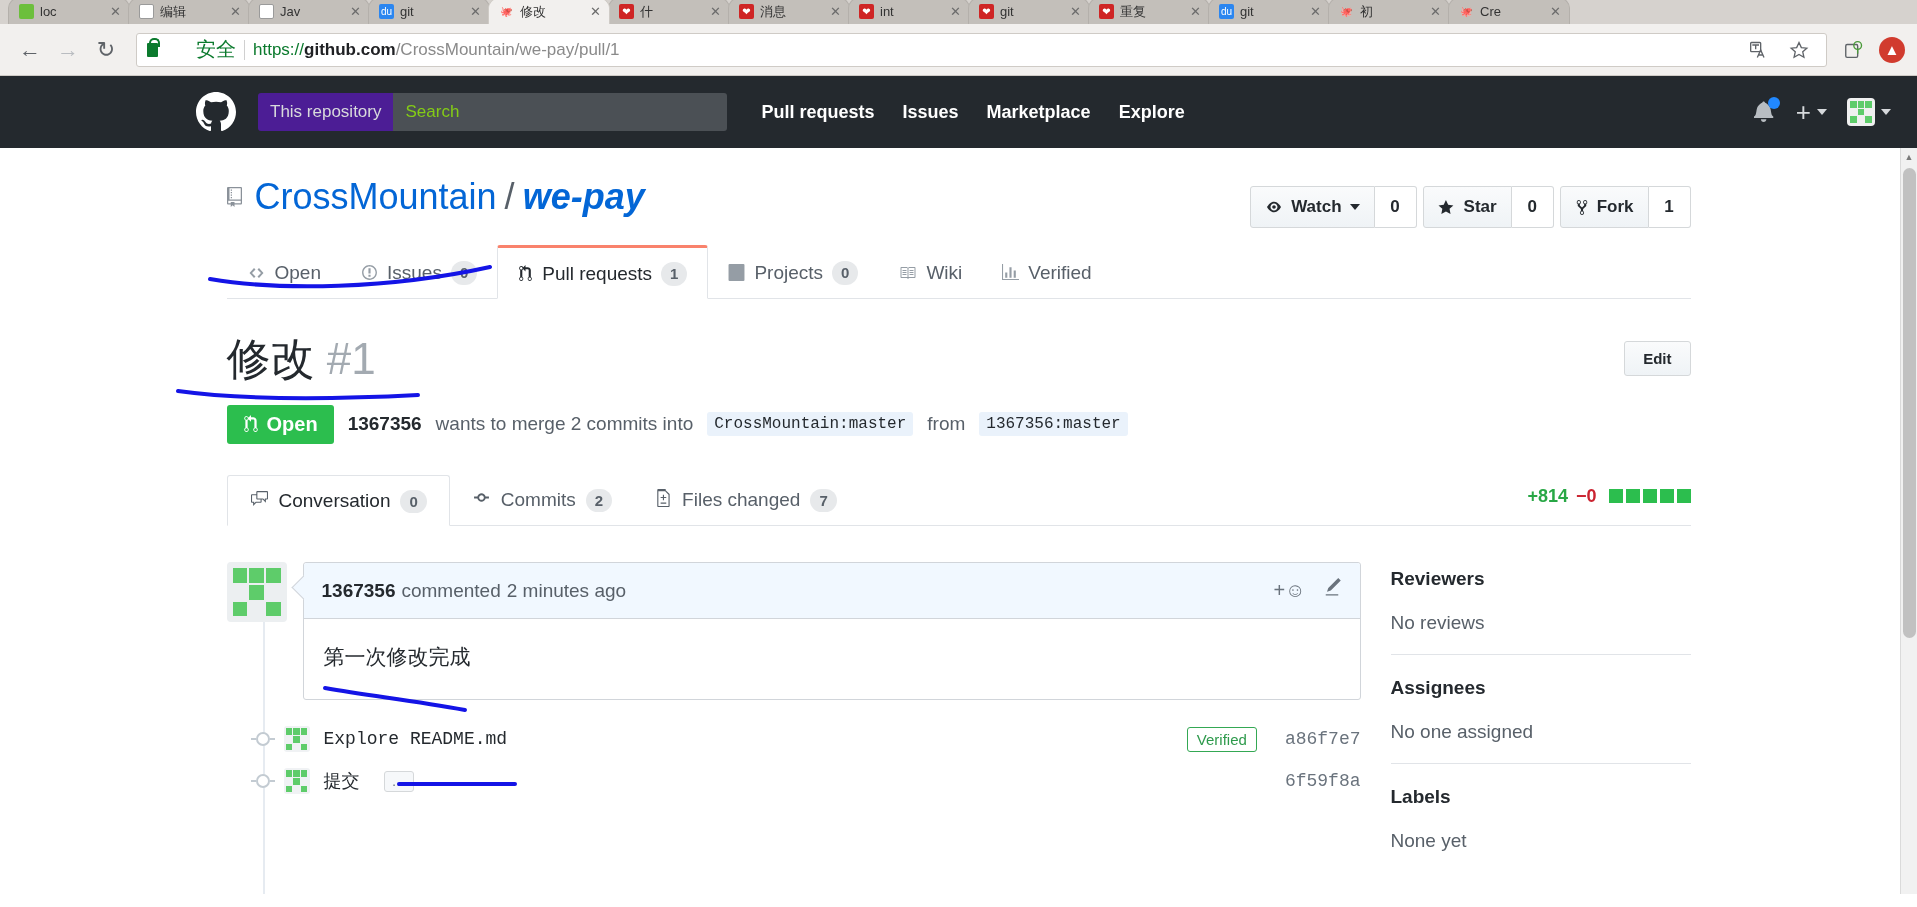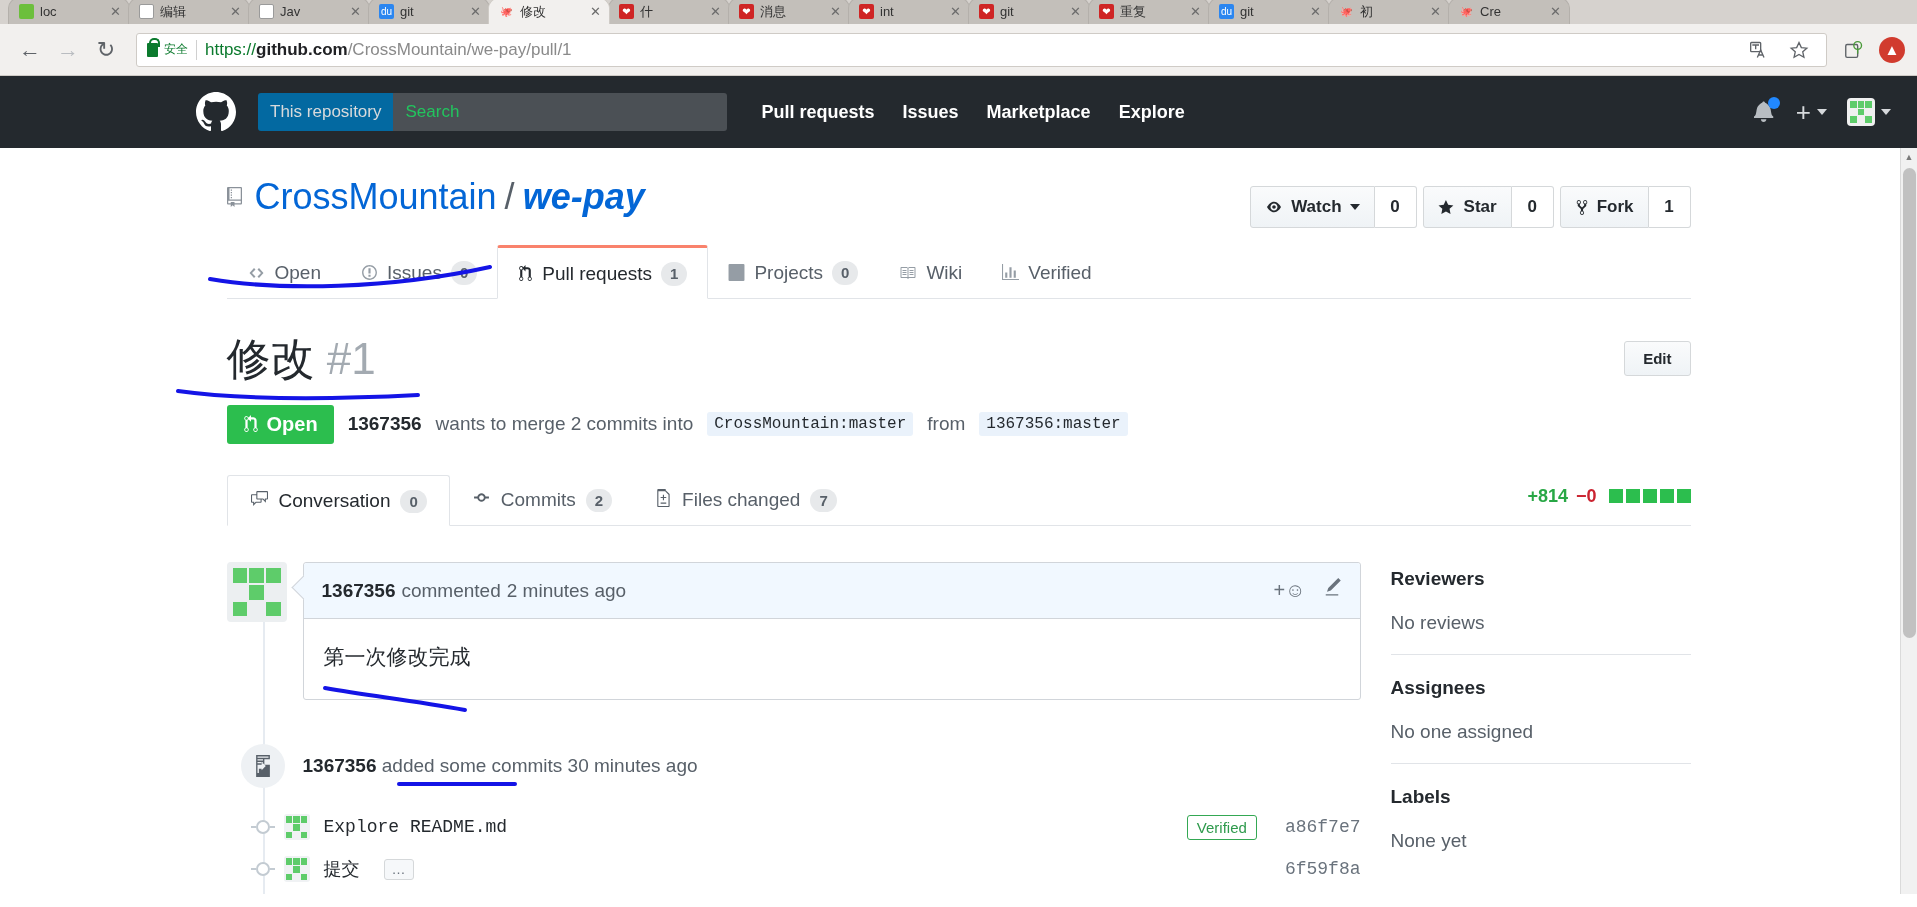--- a/index.html
+++ b/index.html
@@ -63,21 +63,21 @@
   .lockwrap { display:flex; align-items:center; gap:6px; color:#0b7a2d; font-size:16px; }
   .lockico {
     width:11px; height:14px; background:#0b7a2d; border-radius:1px;
     position:relative; display:inline-block;
   }
   .lockico:before {
     content:""; position:absolute; left:2px; top:-5px; width:7px; height:7px;
     border:2px solid #0b7a2d; border-bottom:none;
     border-top-left-radius:5px; border-top-right-radius:5px;
   }
-  .securelabel { font-size:12px; color:#0b7a2d; }
+  .securelabel { font-size:20px; color:#0b7a2d;margin-left:32px; }
   .vsep { width:1px; height:20px; background:#d0d0d0; }
   .urlbar { font-size:17px; color:#9a9a9a; white-space:nowrap; overflow:hidden; }
   .urlbar .scheme { color:#0b7a2d; }
   .urlbar .host { color:#202124; font-weight:bold; }
   .urlbar .path { color:#8a8a8a; }
   .tbico {
     width:34px; height:34px; display:flex; align-items:center; justify-content:center;
     color:#5f6368; font-size:18px;
   }
   .avatar-red {
@@ -87,29 +87,29 @@
   }
 
   
   .gh-header {
     background:#24292e; height:72px; display:flex; align-items:center;
     padding:0 0 0 196px; position:relative;
   }
   .gh-logo { width:40px; height:40px; color:#fff; flex:0 0 auto; }
   .gh-searchwrap { display:flex; align-items:stretch; margin-left:22px; height:38px; }
   .gh-scope {
-    background:#0369a1; color:#d8dadc; font-size:17px;
+    background:#4c1d95; color:#d8dadc; font-size:17px;
     display:flex; align-items:center; padding:0 12px;
     border-top-left-radius:3px; border-bottom-left-radius:3px;
   }
   .gh-searchbox {
     background:#4b5055; width:334px;
     border-top-right-radius:3px; border-bottom-right-radius:3px;
     display:flex; align-items:center; padding:0 12px;
-    color:#22c55e; font-size:17px;
+    color:#84cc16; font-size:17px;
   }
   .gh-nav { display:flex; align-items:center; gap:28px; margin-left:34px; }
   .gh-nav a { color:#fff; font-size:18px; font-weight:bold; text-decoration:none; white-space:nowrap; }
   .gh-right { position:absolute; right:26px; display:flex; align-items:center; gap:20px; }
   .bellwrap { position:relative; width:22px; height:26px; }
   .belldot {
     position:absolute; right:-4px; top:-2px; width:12px; height:12px;
     border-radius:50%; background:#2188ff;
   }
   .plusgroup { display:flex; align-items:center; gap:6px; color:#d6d9dc; }
@@ -658,32 +658,20 @@
                   <svg width="20" height="20" viewBox="0 0 14 16" fill="#6a737d">
                       <path d="M13 1L12 0 4 8l-1 3 3-1 8-8-1-1zM2 13h10v1H2v-1z"></path>
                     </svg>
                 </span>
               </span>
             </div>
             <div class="bubble-body">第一次修改完成</div>
           </div>
         </div>
 
-        <div class="tl-event">
-          <div class="tl-badge">
-            <svg width="20" height="22" viewBox="0 0 12 16" fill="#586069">
-                <path d="M11 7H7V3h4V0H1v16h10V7zM2 1h8v1H2V1zm0 2h4v1H2V3zm0 2h4v1H2V5zm3 5H3v3H2V7h3V5l3 3-3 3v-1z"></path>
-              </svg>
-          </div>
-          <div class="tl-text">
-            <b>1367356</b>
-            <span>added some commits</span>
-            <span>30 minutes ago</span>
-          </div>
-        </div>
 
         <div class="commits">
           <div class="commit-row">
             <span class="node"></span>
             <span class="cav">
                 <i></i>
                 <i></i>
                 <i></i>
                 <i class="off"></i>
                 <i></i>

